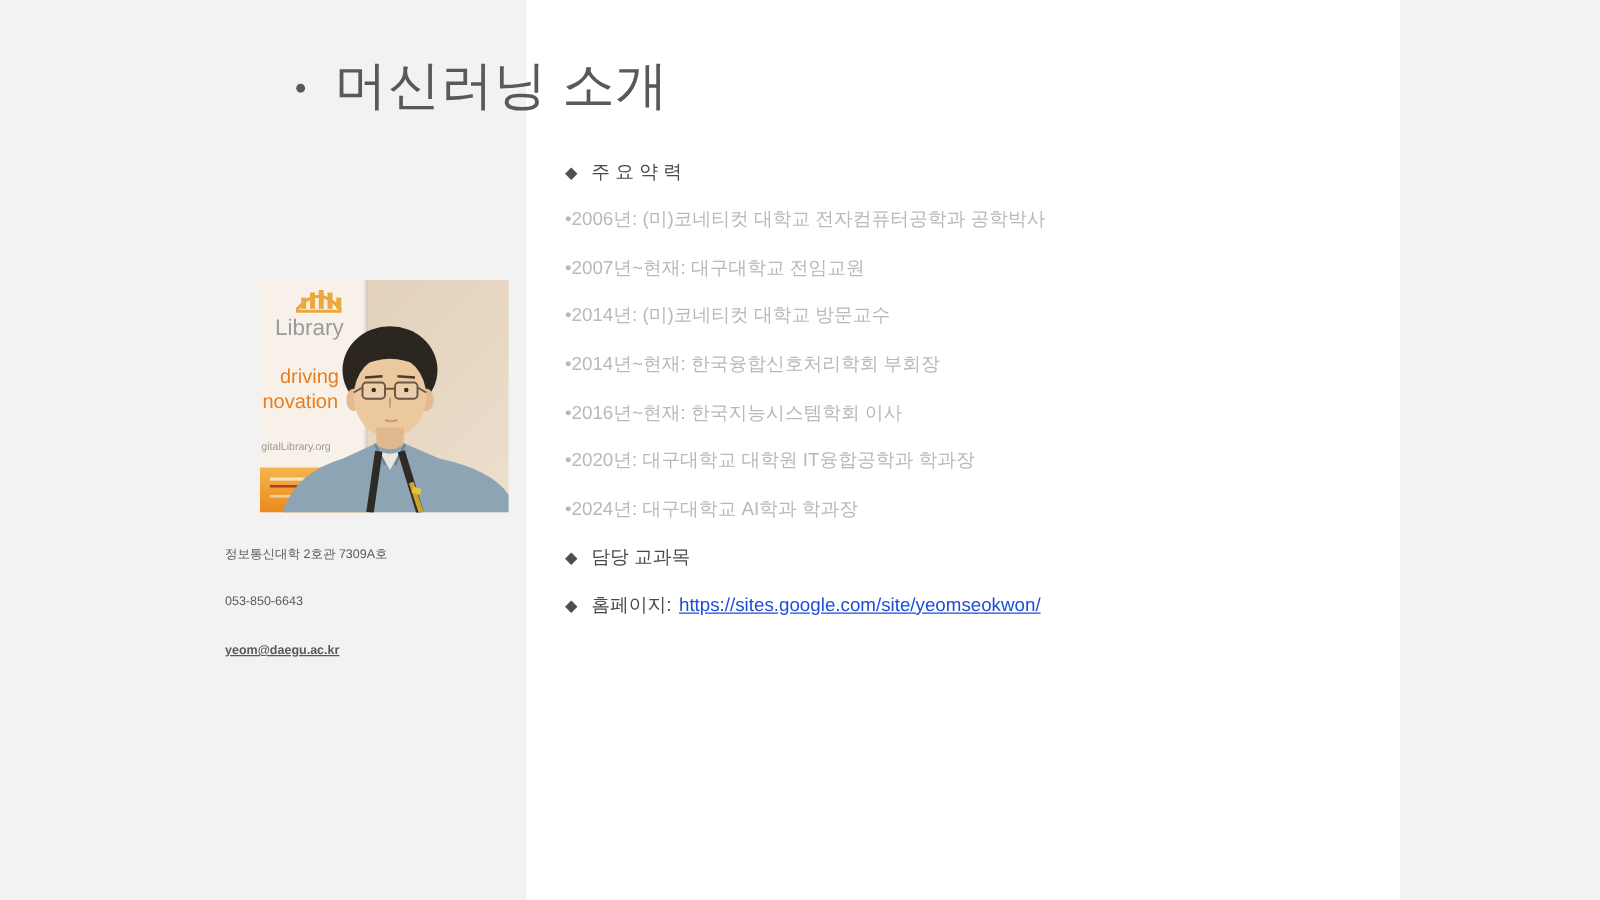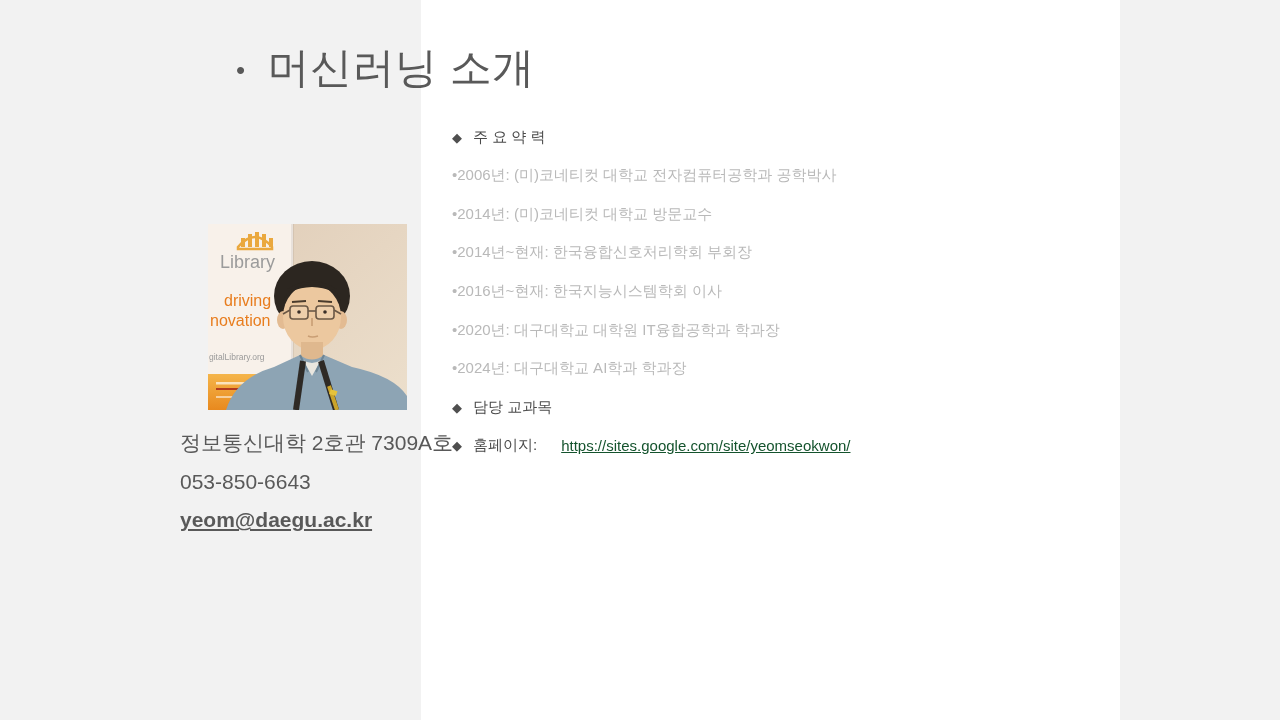--- a/index.html
+++ b/index.html
@@ -24,37 +24,37 @@
   }
   .title-bullet { font-size:26px; line-height:1; position:relative; top:2px; }
   
   .photo {
     position:absolute; left:208px; top:224px; width:199px; height:186px;
   }
   .photo svg { display:block; width:100%; height:100%; }
   
   .contact {
     position:absolute; left:180px; top:424px;
-    font-size:21px; color:#595959;
+    font-size:10px; color:#595959;
   }
   .contact .row { height:38.5px; display:flex; align-items:center; white-space:nowrap; }
   .contact a { color:#595959; text-decoration:underline;font-weight:bold; }
   
   .content {
     position:absolute; left:452px; top:118px; width:668px;
     font-size:15px;
   }
   .content .row { height:38.55px; display:flex; align-items:center; white-space:nowrap; }
   .row.header { color:#4a4a4a; }
   .row.header .marker { font-size:13px; margin-right:11px; color:#4f4f4f; }
   .row.item { color:#b9b9b9;align-items:center; }
   .row.course { color:#595959; }
   .row.homepage { color:#4a4a4a; }
   .row.homepage .marker { font-size:13px; margin-right:11px; color:#4f4f4f; }
-  .row.homepage a { color:#14532d; text-decoration:underline; margin-left:24px; }
+  .row.homepage a { color:#1d4ed8; text-decoration:underline; margin-left:6px; }
 </style>
 </head>
 <body>
 
 <div class="panel"></div>
 
 <div class="slide-title">
   <span class="title-bullet">•</span>
   <span>머신러닝 소개</span>
 </div>
@@ -153,20 +153,23 @@
 
 <div class="content">
   <div class="row header">
     <span class="marker">◆</span>
     <span>주 요 약 력</span>
   </div>
   <div class="row item">
       <span>•2006년: (미)코네티컷 대학교 전자컴퓨터공학과 공학박사</span>
     </div>
   <div class="row item">
+      <span>•2007년~현재: 대구대학교 전임교원</span>
+    </div>
+  <div class="row item">
       <span>•2014년: (미)코네티컷 대학교 방문교수</span>
     </div>
   <div class="row item">
       <span>•2014년~현재: 한국융합신호처리학회 부회장</span>
     </div>
   <div class="row item">
       <span>•2016년~현재: 한국지능시스템학회 이사</span>
     </div>
   <div class="row item">
       <span>•2020년: 대구대학교 대학원 IT융합공학과 학과장</span>

